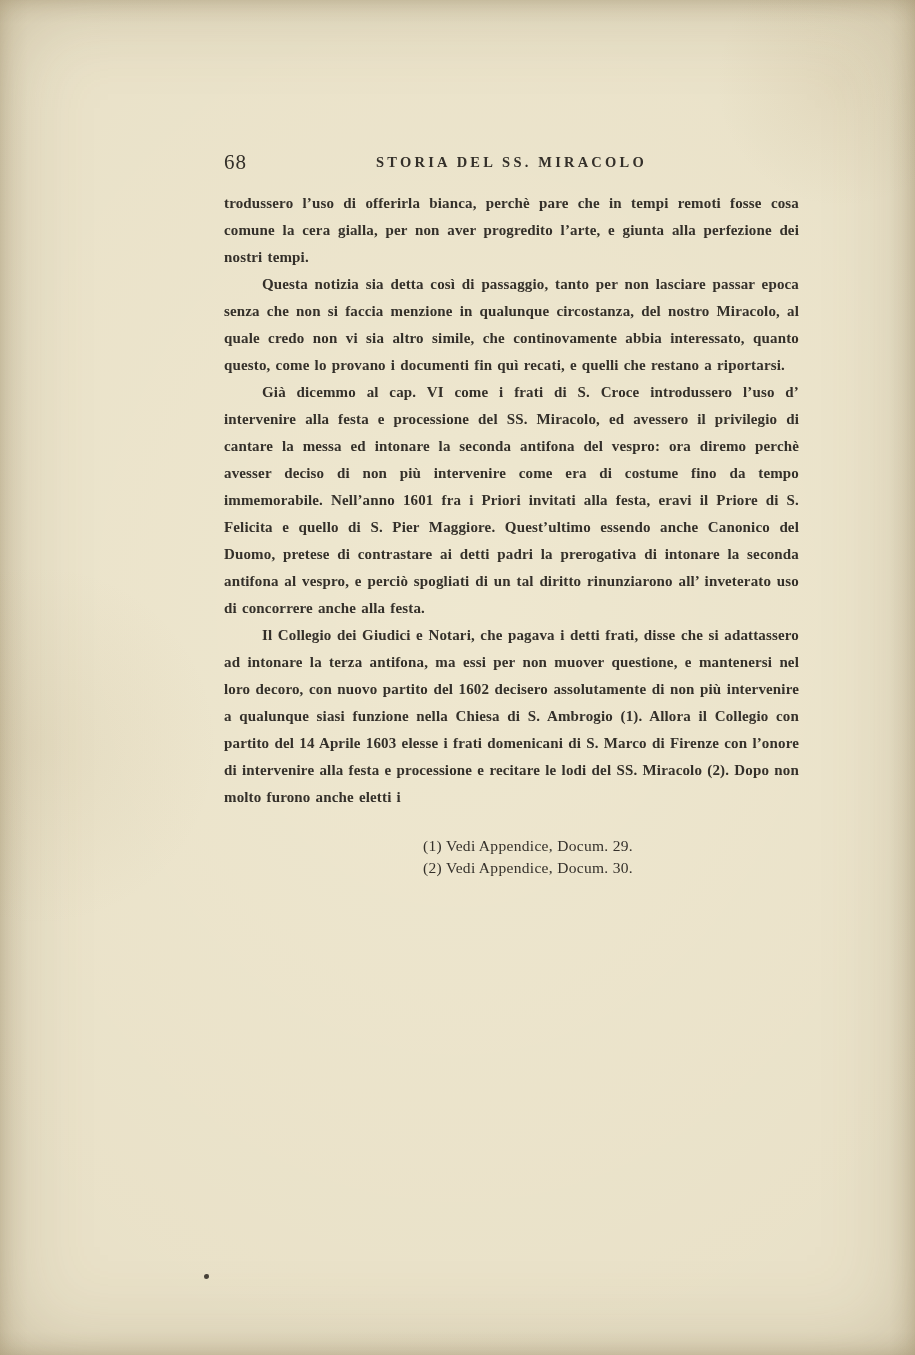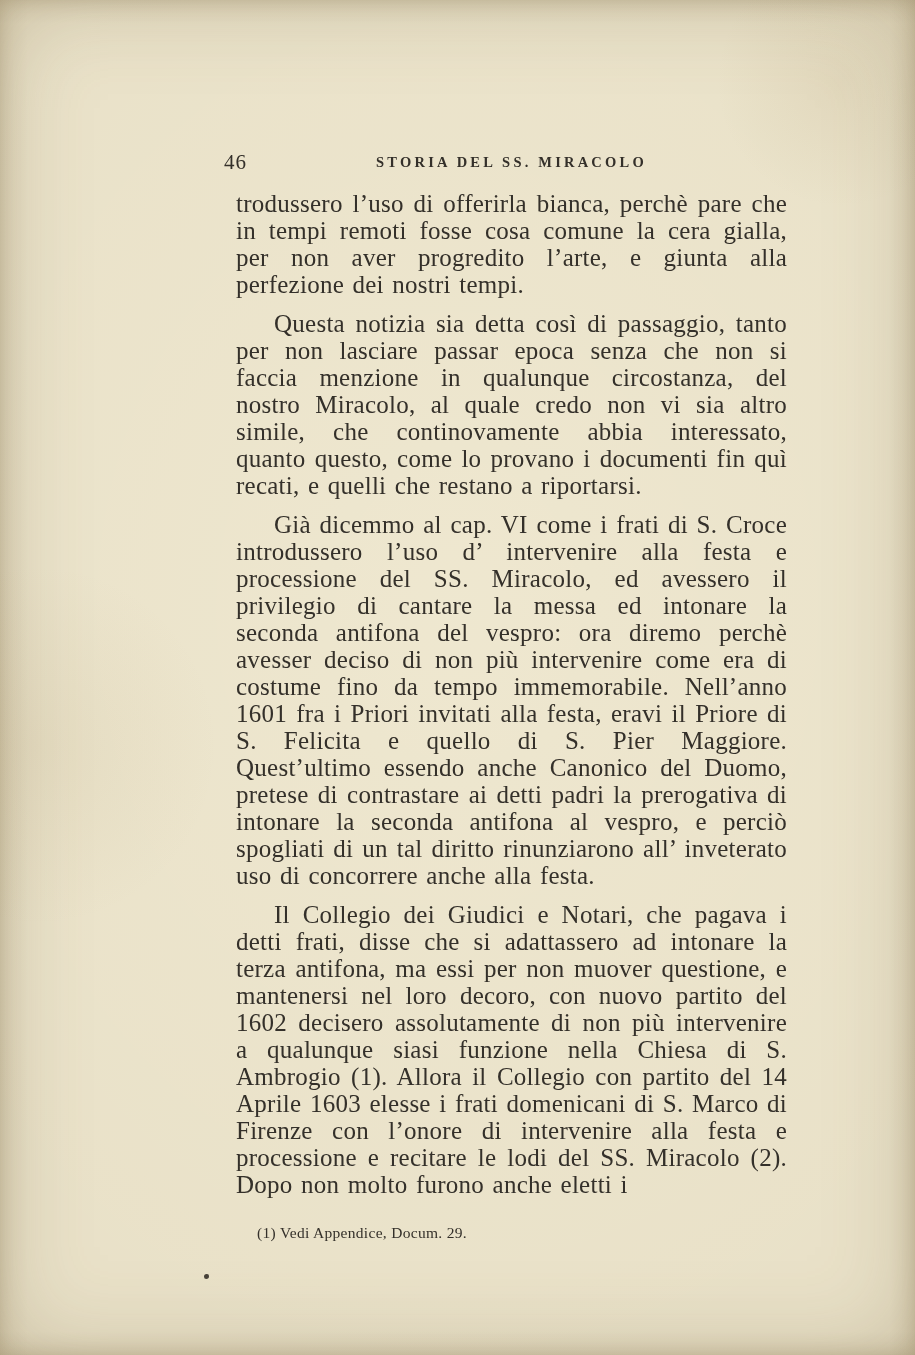--- a/index.html
+++ b/index.html
@@ -51,32 +51,34 @@
     left: 0;
     right: 0;
     top: 4px;
     text-align: center;
     font-size: 14.5px;
     letter-spacing: 3.2px;
     font-weight: 700;
     white-space: nowrap;
   }
   .para {
-    margin: 12px;
-    font-size: 25px;
+    margin: 0;
+    font-size: 15px;
     line-height: 27px;
     text-align: justify;
     word-spacing: 0.08em;
     letter-spacing: 0.01em;
     text-indent: 38px;
+    font-weight: bold;
   }
   .para.no-indent { text-indent: 0; }
   .footnotes {
     margin-top: 24px;
     padding-left: 33px;
+    text-align: center;
   }
   .footnote {
     margin: 0;
     font-size: 15.5px;
     line-height: 22px;
     letter-spacing: 0.02em;
   }
   .speck {
     position: absolute;
     left: 204px;
@@ -89,28 +91,29 @@
   }
 </style>
 </head>
 <body>
 
 <div class="page">
   <div class="vignette"></div>
 
   <div class="content">
     <div class="page-header">
-      <span class="pagenum">46</span>
+      <span class="pagenum">68</span>
       <span class="running-title">STORIA DEL SS. MIRACOLO</span>
     </div>
 
     <p class="para no-indent">trodussero l’uso di offerirla bianca, perchè pare che in tempi remoti fosse cosa comune la cera gialla, per non aver progredito l’arte, e giunta alla perfezione dei nostri tempi.</p>
     <p class="para">Questa notizia sia detta così di passaggio, tanto per non lasciare passar epoca senza che non si faccia menzione in qualunque circostanza, del nostro Miracolo, al quale credo non vi sia altro simile, che continovamente abbia interessato, quanto questo, come lo provano i documenti fin quì recati, e quelli che restano a riportarsi.</p>
     <p class="para">Già dicemmo al cap. VI come i frati di S. Croce introdussero l’uso d’ intervenire alla festa e processione del SS. Miracolo, ed avessero il privilegio di cantare la messa ed intonare la seconda antifona del vespro: ora diremo perchè avesser deciso di non più intervenire come era di costume fino da tempo immemorabile. Nell’anno 1601 fra i Priori invitati alla festa, eravi il Priore di S. Felicita e quello di S. Pier Maggiore. Quest’ultimo essendo anche Canonico del Duomo, pretese di contrastare ai detti padri la prerogativa di intonare la seconda antifona al vespro, e perciò spogliati di un tal diritto rinunziarono all’ inveterato uso di concorrere anche alla festa.</p>
     <p class="para">Il Collegio dei Giudici e Notari, che pagava i detti frati, disse che si adattassero ad intonare la terza antifona, ma essi per non muover questione, e mantenersi nel loro decoro, con nuovo partito del 1602 decisero assolutamente di non più intervenire a qualunque siasi funzione nella Chiesa di S. Ambrogio (1). Allora il Collegio con partito del 14 Aprile 1603 elesse i frati domenicani di S. Marco di Firenze con l’onore di intervenire alla festa e processione e recitare le lodi del SS. Miracolo (2). Dopo non molto furono anche eletti i</p>
 
     <div class="footnotes">
       <p class="footnote">(1) Vedi Appendice, Docum. 29.</p>
+      <p class="footnote">(2) Vedi Appendice, Docum. 30.</p>
     </div>
   </div>
 
   <div class="speck"></div>
 </div>
 
 </body></html>

